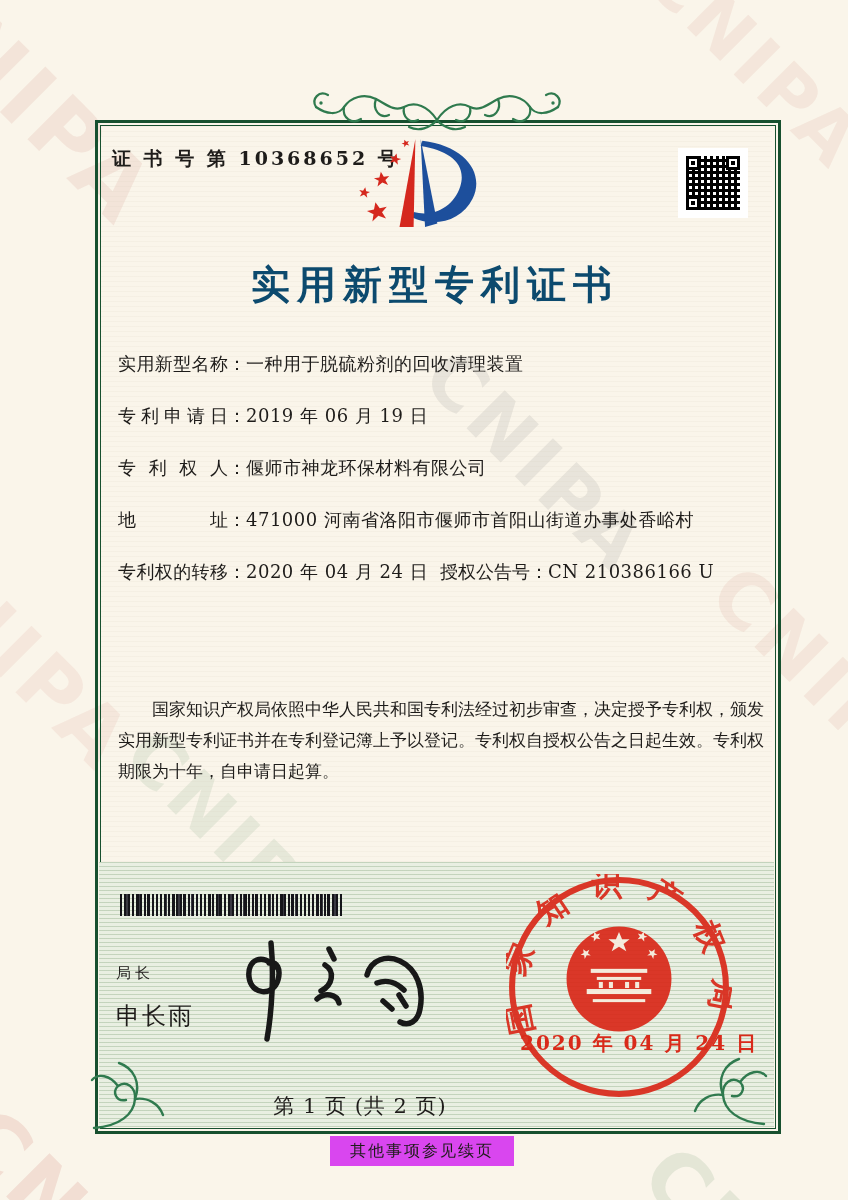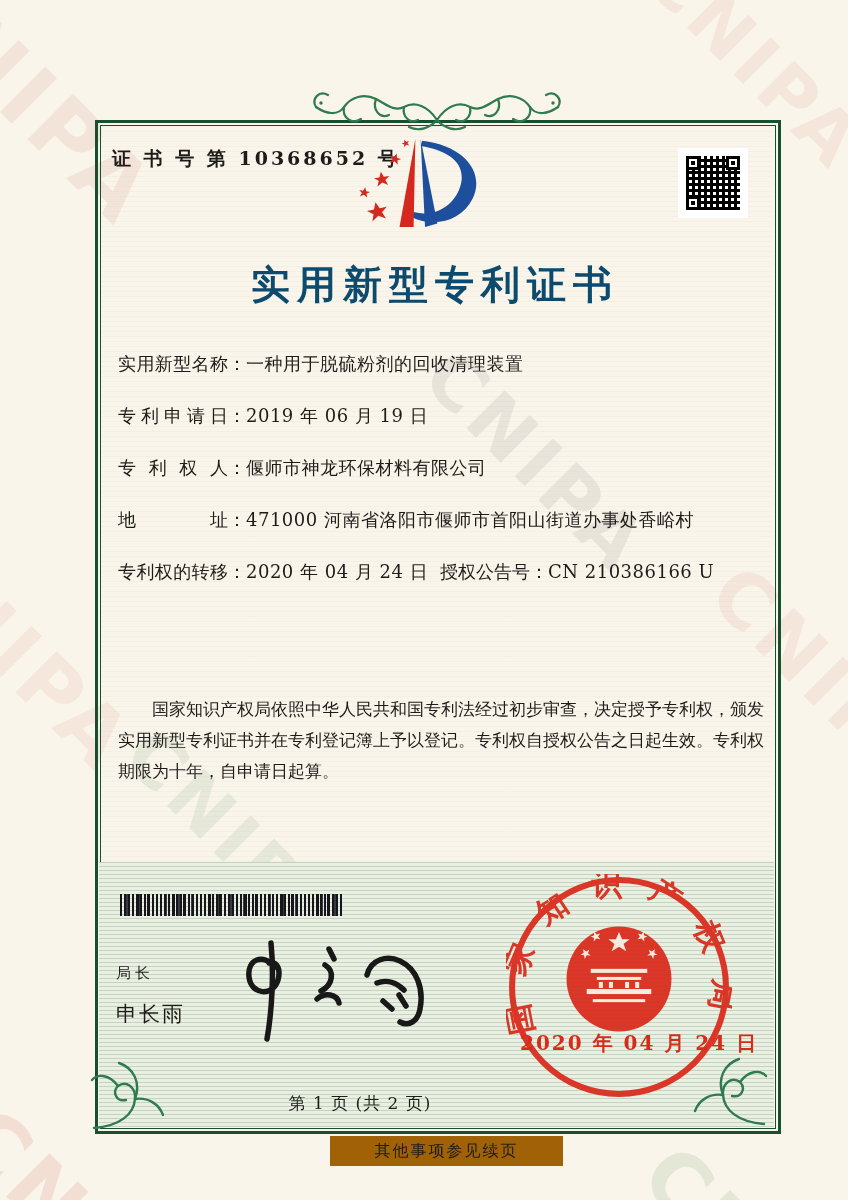--- a/index.html
+++ b/index.html
@@ -57,27 +57,27 @@
   .row-rel{position:relative;}
   .paras{position:absolute;left:118px;top:694px;width:646px;font-size:17px;line-height:31px;text-align:justify;}
   .paras p{margin:0;text-indent:2em;}
   
   .barcode{position:absolute;left:120px;top:894px;width:222px;height:22px;
     background-image:
       repeating-linear-gradient(90deg,#15151a 0 2px,transparent 2px 4px),
       repeating-linear-gradient(90deg,#15151a 0 1px,transparent 1px 9px),
       repeating-linear-gradient(90deg,transparent 0 6px,#3a3a42 6px 8px,transparent 8px 13px);}
   .official-title{position:absolute;left:116px;top:964px;font-size:15px;letter-spacing:4px;}
-  .official-name{position:absolute;left:116px;top:1000px;font-size:21px;letter-spacing:2px;font-family:Liberation Serif, serif;}
+  .official-name{position:absolute;left:116px;top:1000px;font-size:24px;letter-spacing:2px;font-family:Liberation Serif, serif;}
   .signature{position:absolute;left:225px;top:933px;}
   .seal{position:absolute;left:506px;top:874px;opacity:0.93;}
   .seal-date{position:absolute;left:520px;top:1030px;font-size:20px;font-weight:bold;
              color:#d92a1a;letter-spacing:2px;white-space:nowrap;}
-  .page-num{position:absolute;left:200px;top:1092px;width:320px;text-align:center;font-size:17px;letter-spacing:1px;}
-  .note-box{position:absolute;left:330px;top:1136px;width:233px;height:30px;background:#a16207;
+  .page-num{position:absolute;left:200px;top:1092px;width:320px;text-align:center;font-size:21px;letter-spacing:1px;}
+  .note-box{position:absolute;left:330px;top:1136px;width:184px;height:30px;background:#d946ef;
             display:flex;align-items:center;justify-content:center;font-size:16px;letter-spacing:2px;z-index:4;}
 </style>
 </head>
 <body>
 
 <span class="wm wm1">CNIPA</span>
 <span class="wm wm2">CNIPA</span>
 <span class="wm wm3">CNIPA</span>
 <span class="wm wm4">CNIPA</span>
 <span class="wm wm5">CNIPA</span>

